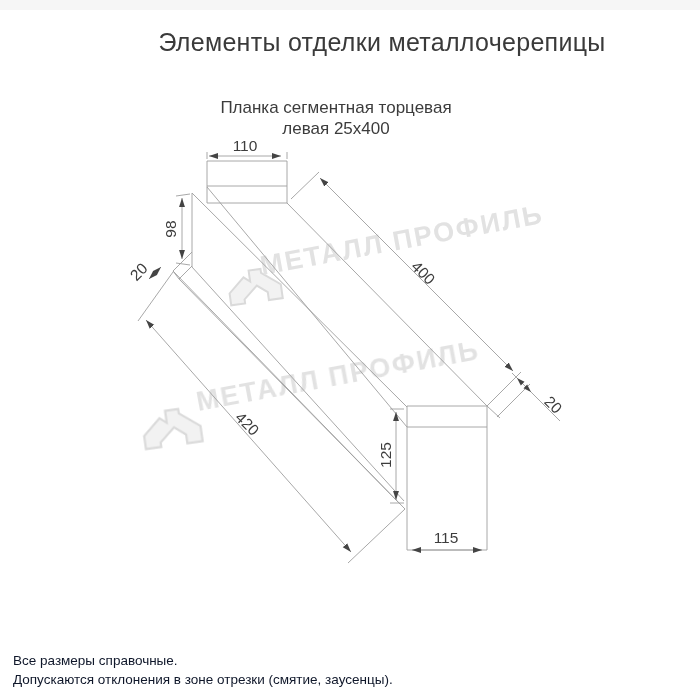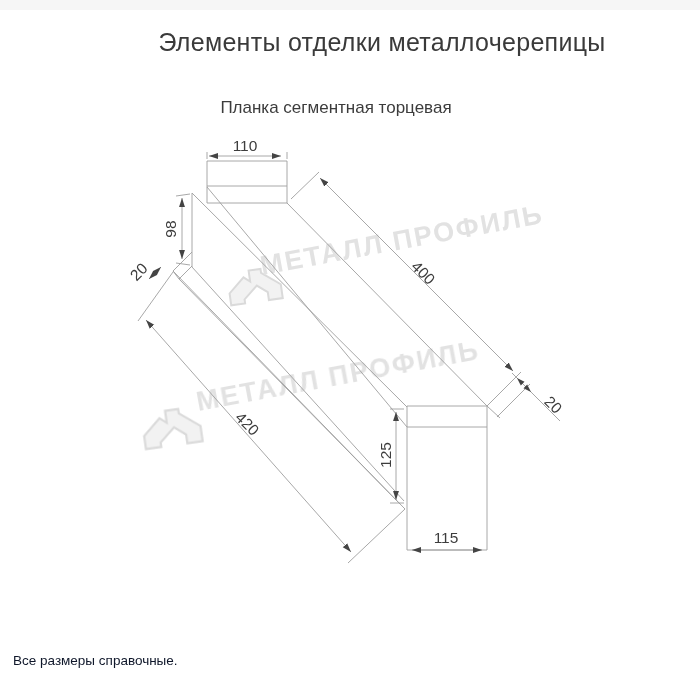--- a/index.html
+++ b/index.html
@@ -26,20 +26,21 @@
 </style>
 </head>
 <body>
 
 <div class="top-band"></div>
 
 <div class="title">Элементы отделки металлочерепицы</div>
 
 <div class="subtitle">
   <div>Планка сегментная торцевая</div>
+  <div>левая 25х400</div>
 </div>
 
 <svg class="draw" width="700" height="700" viewBox="0 0 700 700">
   <defs>
     <marker id="arr" viewBox="0 -3.2 9 6.4" refX="8.6" refY="0" markerWidth="9.5" markerHeight="7" orient="auto-start-reverse" markerUnits="userSpaceOnUse">
       <path d="M0,-2.8 L8.6,0 L0,2.8 Z" fill="#444"></path>
     </marker>
     <filter id="soft" x="-20%" y="-20%" width="140%" height="140%">
       <feGaussianBlur stdDeviation="0.7"></feGaussianBlur>
     </filter>
@@ -109,13 +110,14 @@
     <text class="dimtxt" x="423" y="278" text-anchor="middle" transform="rotate(45 423 273)">400</text>
     <text class="dimtxt" x="553" y="410" text-anchor="middle" transform="rotate(45 553 405)">20</text>
     <text class="dimtxt" x="247" y="429" text-anchor="middle" transform="rotate(45 247 424)">420</text>
     <text class="dimtxt" x="386" y="460" text-anchor="middle" transform="rotate(-90 386 455)">125</text>
     <text class="dimtxt" x="446" y="543" text-anchor="middle">115</text>
   </g>
 </svg>
 
 <div class="notes">
   <div>Все размеры справочные.</div>
+  <div>Допускаются отклонения в зоне отрезки (смятие, заусенцы).</div>
 </div>
 
 </body></html>

